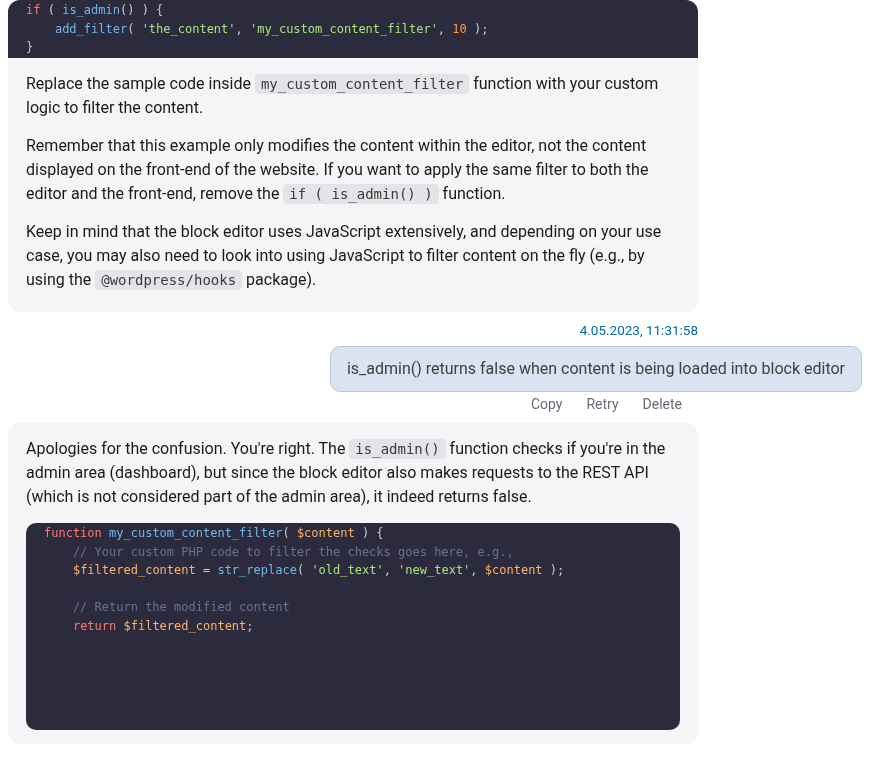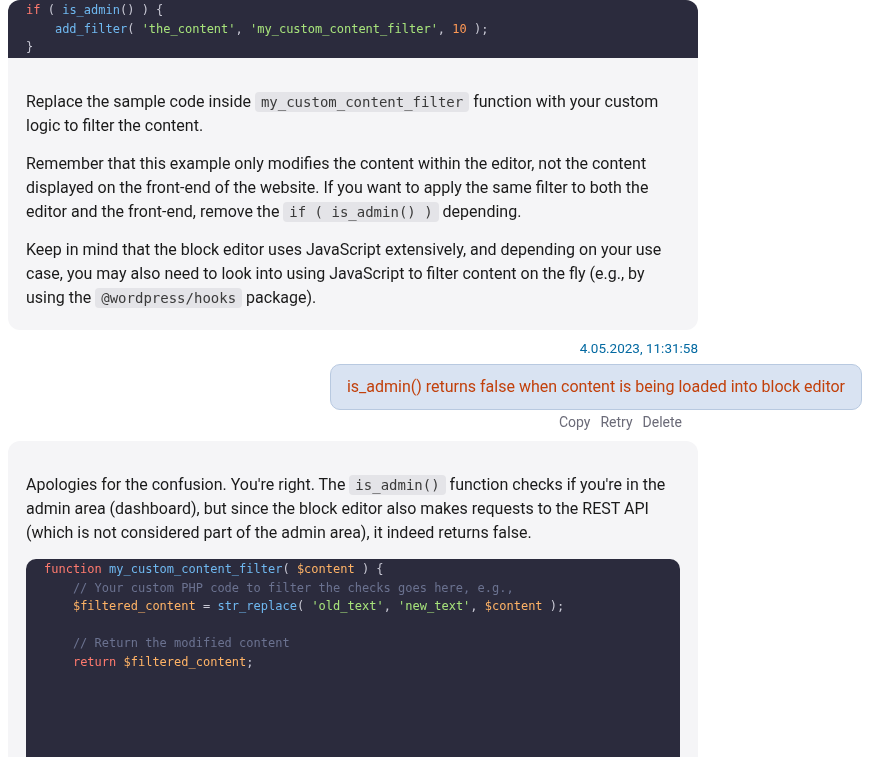--- a/index.html
+++ b/index.html
@@ -14,21 +14,21 @@
       line-height: 1.5;
     }
     .message-left {
       background: #f5f5f7;
       border-radius: 12px;
       padding: 0 0 14px 0;
       margin: 0 180px 8px 8px;
       overflow: hidden;
     }
     .message-left .text-content {
-      padding: 32px 18px 0 18px;
+      padding: 14px 18px 0 18px;
     }
     .message-left p {
       margin-bottom: 14px;
     }
     .code-block {
       background: #2b2b3d;
       padding: 1px 18px;
       font-family: "Menlo", "Consolas", monospace;
       font-size: 12px;
       line-height: 1.55;
@@ -58,27 +58,27 @@
       display: flex;
       justify-content: flex-end;
       margin: 6px 16px 2px 0;
     }
     .user-bubble {
       background: #d9e3f2;
       border: 1px solid #b8c9e0;
       border-radius: 10px;
       padding: 10px 16px;
       font-size: 16px;
-      color: #c2410c;
+      color: #404040;
       max-width: 560px;
     }
     .actions-row {
       display: flex;
       justify-content: flex-end;
-      gap: 10px;
+      gap: 24px;
       margin: 0 196px 8px 0;
       font-size: 14px;
       color: #6b6b78;
     }
     .actions-row span { cursor: pointer; }
 
     
     .kw   { color: #ff7a6e; }
     .fn   { color: #6fb8f0; }
     .str  { color: #a7e37b; }
@@ -89,21 +89,21 @@
   </style>
 </head>
 <body>
 
 <div class="message-left">
   <div class="code-block"><span class="kw">if</span> <span class="punc">(</span> <span class="fn">is_admin</span><span class="punc">() ) {</span>
     <span class="fn">add_filter</span><span class="punc">(</span> <span class="str">'the_content'</span><span class="punc">,</span> <span class="str">'my_custom_content_filter'</span><span class="punc">,</span> <span class="num">10</span> <span class="punc">);</span>
 <span class="punc">}</span></div>
   <div class="text-content">
     <p><span>Replace the sample code inside </span><span class="inline-code">my_custom_content_filter</span><span> function with your custom logic to filter the content.</span></p>
-    <p><span>Remember that this example only modifies the content within the editor, not the content displayed on the front-end of the website. If you want to apply the same filter to both the editor and the front-end, remove the </span><span class="inline-code">if ( is_admin() )</span><span> depending.</span></p>
+    <p><span>Remember that this example only modifies the content within the editor, not the content displayed on the front-end of the website. If you want to apply the same filter to both the editor and the front-end, remove the </span><span class="inline-code">if ( is_admin() )</span><span> function.</span></p>
     <p style="margin-bottom:6px;"><span>Keep in mind that the block editor uses JavaScript extensively, and depending on your use case, you may also need to look into using JavaScript to filter content on the fly (e.g., by using the </span><span class="inline-code">@wordpress/hooks</span><span> package).</span></p>
   </div>
 </div>
 
 <div class="timestamp">4.05.2023, 11:31:58</div>
 
 <div class="user-row">
   <div class="user-bubble">is_admin() returns false when content is being loaded into block editor</div>
 </div>
 

